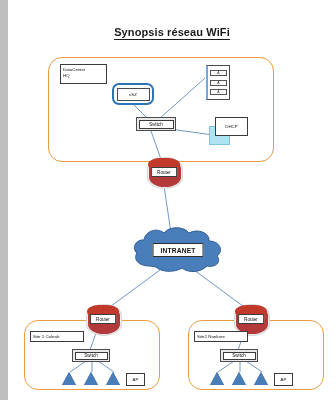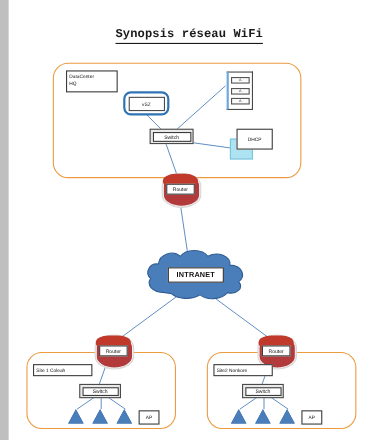--- a/index.html
+++ b/index.html
@@ -16,21 +16,21 @@
     background:#bfbfbf;
   }
   #page{
     position:absolute;left:8px;top:0;width:328px;height:400px;
     background:#ffffff;
   }
   
   #title{
     position:absolute;left:0;top:26px;width:328px;
     text-align:center;
-    font-family:Liberation Mono, monospace;
+    font-family:Liberation Sans, sans-serif;
     font-weight:bold;
     font-size:11px;
     color:#1a1a1a;
     letter-spacing:.1px;
   }
   #title span{border-bottom:1.4px solid #1a1a1a;padding-bottom:1px;}
 
   
   .orange-box{
     position:absolute;

